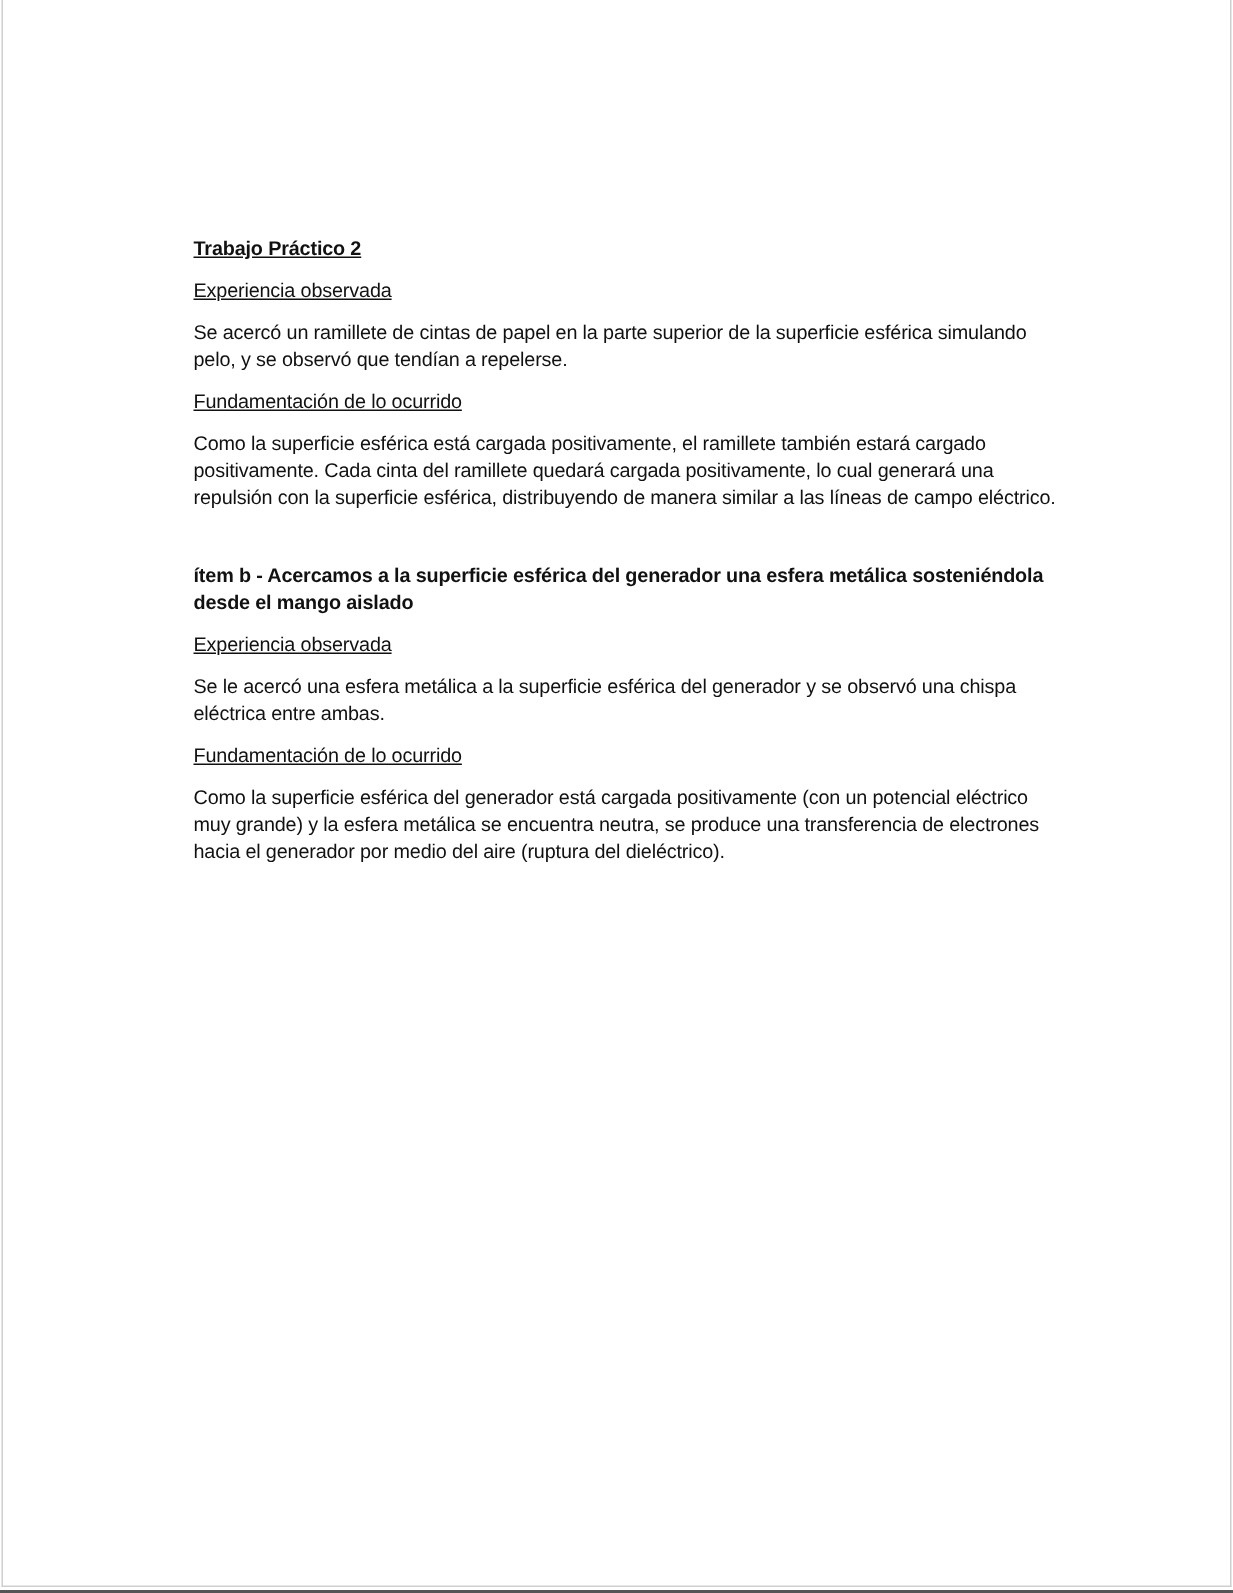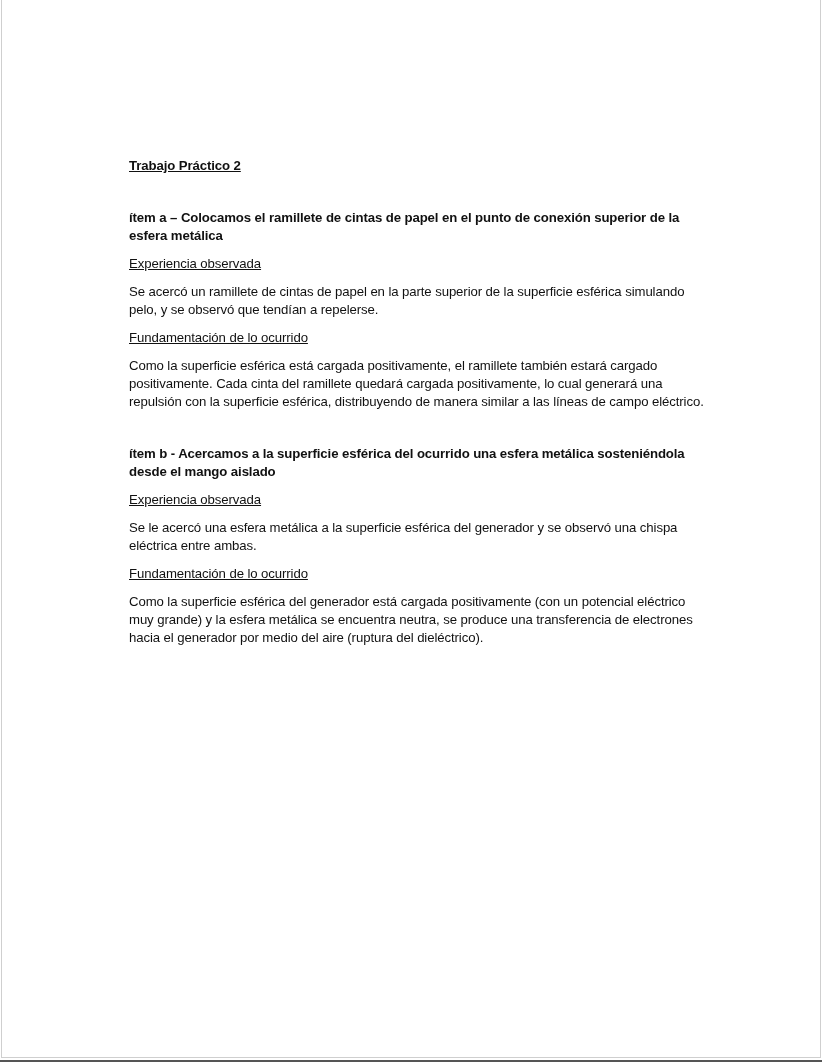--- a/index.html
+++ b/index.html
@@ -26,29 +26,28 @@
     .subheading { text-decoration: underline; }
   </style>
 </head>
 <body>
 
 <div class="page">
   <div class="content">
     <p class="title">Trabajo Práctico 2</p>
 
     <section>
-      <p class="item-heading">ítem a – Colocamos el ramillete de cintas de papel en el punto de conexión superior de la esfera metálica</p>
       <p class="subheading">Experiencia observada</p>
       <p>Se acercó un ramillete de cintas de papel en la parte superior de la superficie esférica simulando pelo, y se observó que tendían a repelerse.</p>
       <p class="subheading">Fundamentación de lo ocurrido</p>
       <p>Como la superficie esférica está cargada positivamente, el ramillete también estará cargado positivamente. Cada cinta del ramillete quedará cargada positivamente, lo cual generará una repulsión con la superficie esférica, distribuyendo de manera similar a las líneas de campo eléctrico.</p>
     </section>
 
     <section>
-      <p class="item-heading">ítem b - Acercamos a la superficie esférica del ocurrido una esfera metálica sosteniéndola desde el mango aislado</p>
+      <p class="item-heading">ítem b - Acercamos a la superficie esférica del generador una esfera metálica sosteniéndola desde el mango aislado</p>
       <p class="subheading">Experiencia observada</p>
       <p>Se le acercó una esfera metálica a la superficie esférica del generador y se observó una chispa eléctrica entre ambas.</p>
       <p class="subheading">Fundamentación de lo ocurrido</p>
       <p>Como la superficie esférica del generador está cargada positivamente (con un potencial eléctrico muy grande) y la esfera metálica se encuentra neutra, se produce una transferencia de electrones hacia el generador por medio del aire (ruptura del dieléctrico).</p>
     </section>
   </div>
 </div>
 <div class="bottom-bar"></div>
 
 </body></html>

